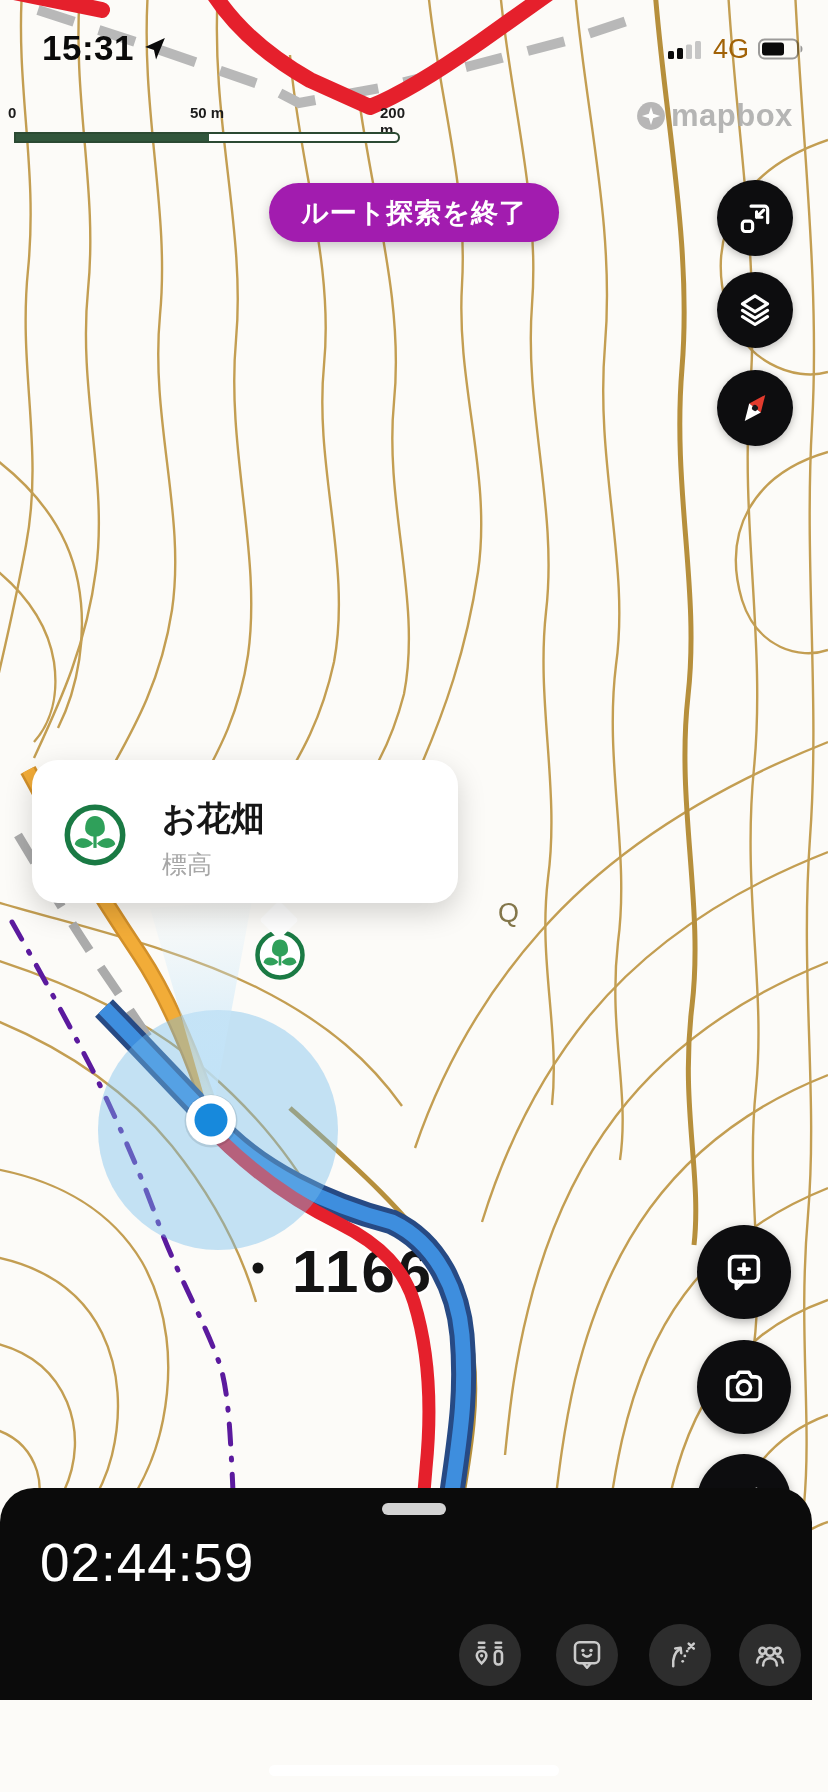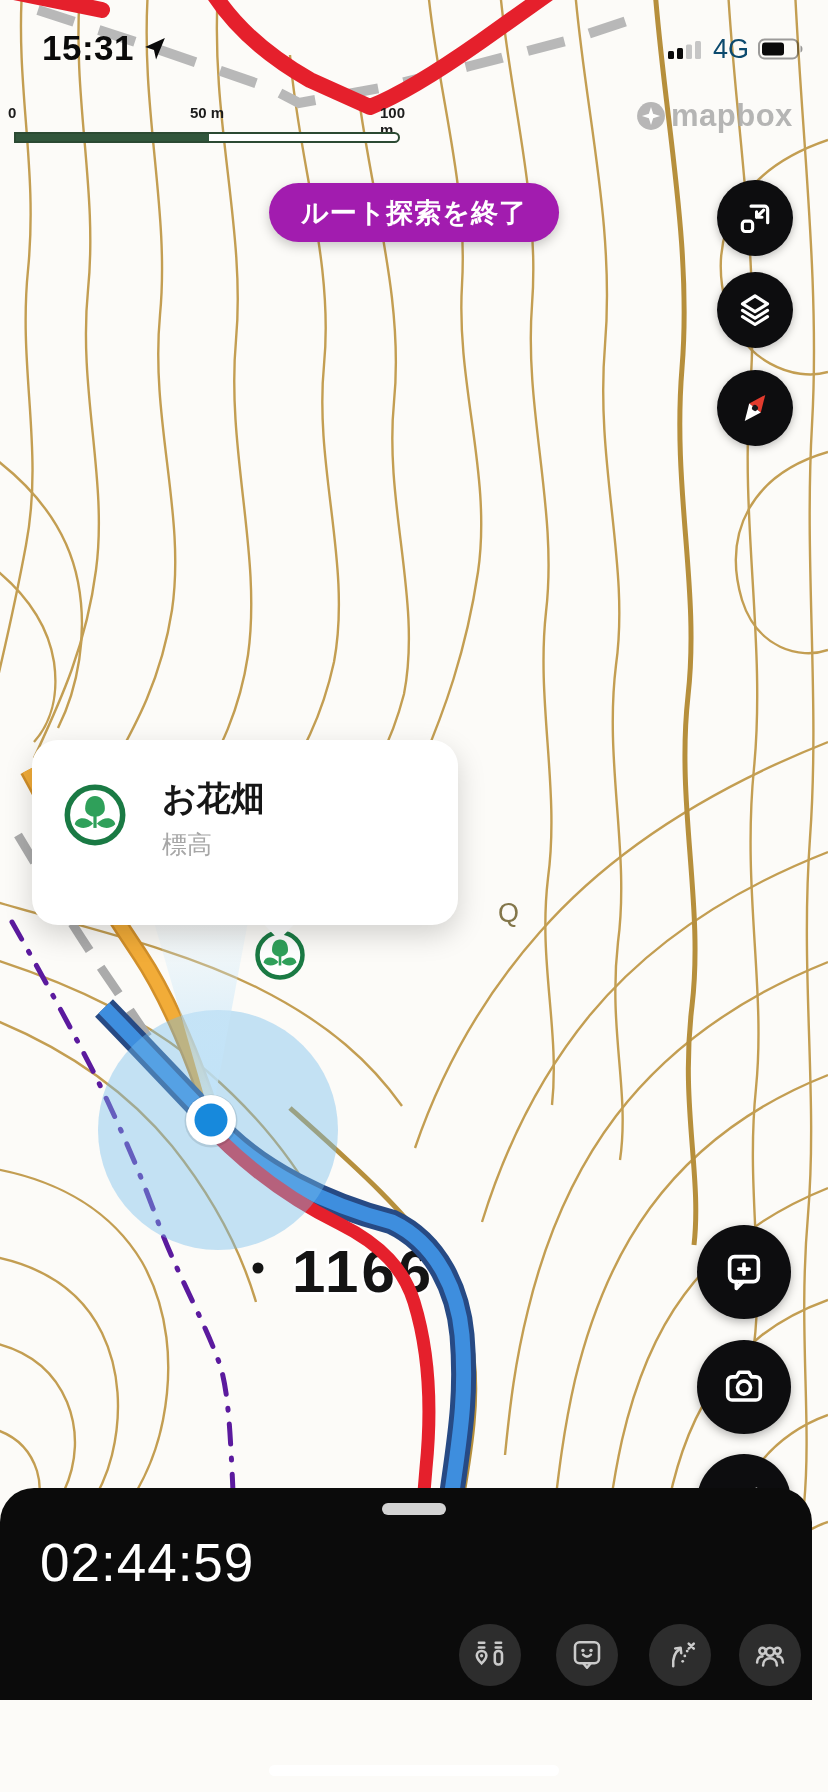--- a/index.html
+++ b/index.html
@@ -4,41 +4,41 @@
 <style>
   html,body{margin:0;padding:0;background:#222;}
   *{box-sizing:border-box;font-family:"Liberation Sans","DejaVu Sans",sans-serif;}
   #screen{position:relative;width:828px;height:1792px;overflow:hidden;background:#fcfbf8;margin:0 auto;}
   
   #mapsvg{position:absolute;inset:0;}
   
   .statusbar{position:absolute;left:0;top:0;width:828px;height:80px;pointer-events:none;}
   .time{position:absolute;left:42px;top:28px;font-size:35px;font-weight:700;color:#0a0a0a;letter-spacing:.5px;display:flex;align-items:center;gap:7px;}
   .sb-right{position:absolute;right:22px;top:34px;display:flex;align-items:center;gap:9px;}
-  .net{font-size:27px;color:#0c4a6e;font-weight:400;}
+  .net{font-size:27px;color:#a16207;font-weight:400;}
   
   .scale{position:absolute;left:0;top:104px;width:440px;}
   .scale-labels{position:relative;height:24px;font-size:15px;font-weight:700;color:#1c1c1c;}
   .sl0{position:absolute;left:8px;}
   .sl1{position:absolute;left:207px;transform:translateX(-50%);}
   .sl2{position:absolute;left:400px;transform:translateX(-50%);}
   .scale-bar{position:relative;margin-left:14px;margin-top:4px;width:386px;height:11px;border:2px solid #2b4a33;border-radius:0 6px 6px 0;background:#fff;overflow:hidden;}
   .scale-fill{position:absolute;left:0;top:0;bottom:0;width:193px;background:#31563c;}
   
   .mapbox{position:absolute;left:636px;top:98px;display:flex;align-items:center;gap:5px;opacity:.85;}
   .mapbox-word{font-size:31px;font-weight:700;color:#a9a9a9;letter-spacing:.5px;}
   
   .pill{position:absolute;left:50%;transform:translateX(-50%);top:183px;height:59px;padding:0 32px;background:#a21caf;border-radius:30px;color:#fff;font-size:27px;font-weight:600;display:flex;align-items:center;letter-spacing:1px;box-shadow:0 4px 12px rgba(0,0,0,.22);cursor:pointer;}
   
   .ctl{position:absolute;width:76px;height:76px;border-radius:50%;background:#0d0d0f;display:flex;align-items:center;justify-content:center;box-shadow:0 2px 8px rgba(0,0,0,.28);cursor:pointer;}
   .act{position:absolute;width:94px;height:94px;border-radius:50%;background:#0d0d0f;display:flex;align-items:center;justify-content:center;box-shadow:0 3px 10px rgba(0,0,0,.3);cursor:pointer;}
   
   .poi-marker{position:absolute;left:254px;top:929px;width:52px;height:52px;z-index:4;cursor:pointer;}
   .card-tail{position:absolute;left:265px;top:906px;width:28px;height:28px;background:#fff;transform:rotate(45deg);border-radius:4px;z-index:5;}
-  .card{position:absolute;left:32px;top:740px;width:426px;height:185px;background:#fff;border-radius:26px;box-shadow:0 10px 28px rgba(0,0,0,.17);z-index:6;cursor:pointer;}
+  .card{position:absolute;left:32px;top:760px;width:426px;height:143px;background:#fff;border-radius:26px;box-shadow:0 10px 28px rgba(0,0,0,.17);z-index:6;cursor:pointer;}
   .card-icon{position:absolute;left:31px;top:43px;width:64px;height:64px;}
   .card-title{position:absolute;left:130px;top:36px;font-size:34px;font-weight:700;color:#161616;}
   .card-elev{position:absolute;left:130px;top:88px;display:flex;align-items:baseline;gap:32px;justify-content:space-between;}
   .elev-label{font-size:25px;color:#a6a6a6;}
   .elev-value{font-size:45px;font-weight:600;color:#8e8e8e;letter-spacing:1px;}
   
   .sheet{position:absolute;left:0;top:1488px;width:812px;height:212px;background:#0b0b0b;border-radius:34px 34px 0 0;z-index:8;}
   .handle{position:absolute;left:382px;top:15px;width:64px;height:12px;border-radius:6px;background:#d3d3d3;cursor:grab;}
   .timer{position:absolute;left:40px;top:44px;font-size:53px;font-weight:500;color:#fff;letter-spacing:1px;}
   .bb-btn{position:absolute;top:1624px;width:62px;height:62px;border-radius:50%;background:#2d2d2d;display:flex;align-items:center;justify-content:center;z-index:9;cursor:pointer;}
@@ -154,21 +154,21 @@
         <rect x="4" y="4.5" width="22" height="13" rx="3" fill="#0a0a0a"></rect>
         <path d="M42.5,7.5 c2.6,0.8 2.6,6.2 0,7 z" fill="rgba(0,0,0,0.4)"></path>
       </svg>
     </div>
   </div>
 
   <div class="scale">
     <div class="scale-labels">
       <span class="sl0">0</span>
       <span class="sl1">50 m</span>
-      <span class="sl2">100 m</span>
+      <span class="sl2">200 m</span>
     </div>
     <div class="scale-bar">
       <div class="scale-fill"></div>
     </div>
   </div>
 
   <div class="mapbox">
     <svg width="30" height="30" viewBox="0 0 28 28">
       <circle cx="14" cy="14" r="13" fill="#ababab"></circle>
       <path d="M14,5.5 L16,12 L22.5,14 L16,16 L14,22.5 L12,16 L5.5,14 L12,12 Z" fill="#ffffff"></path>

